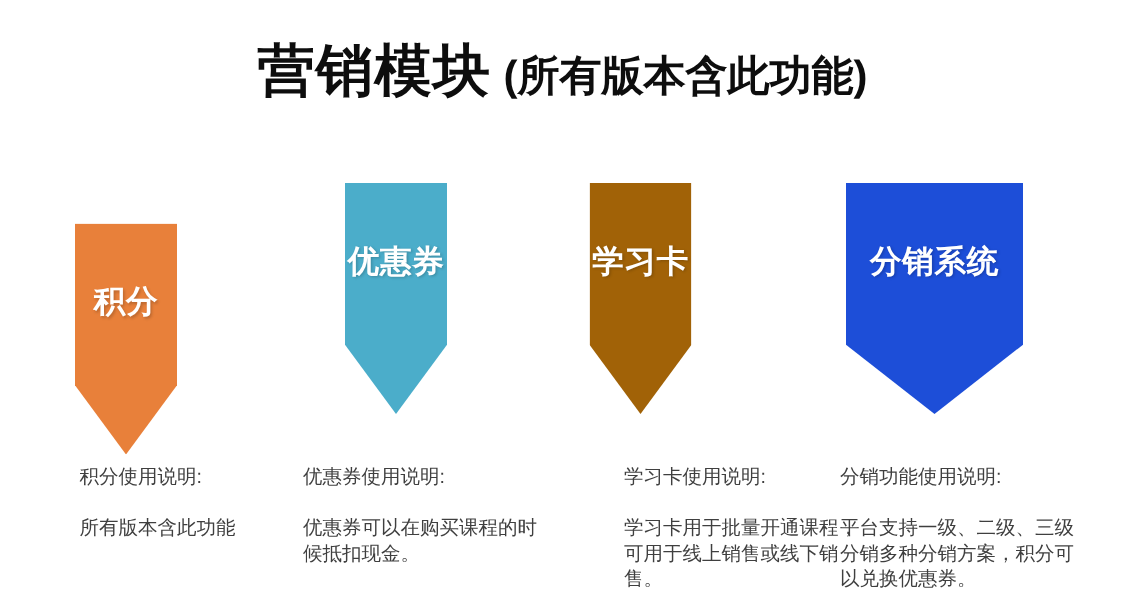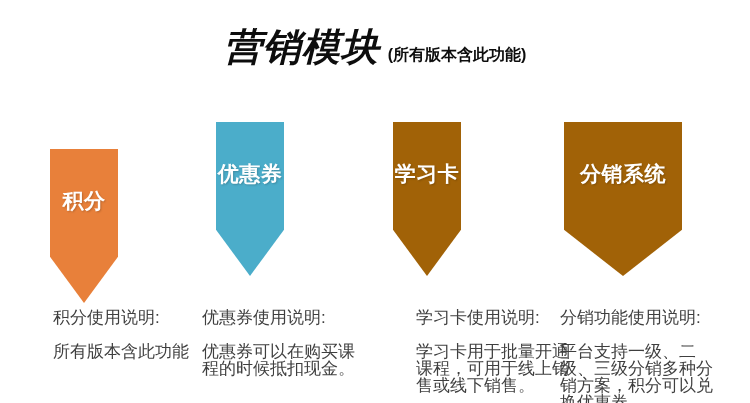--- a/index.html
+++ b/index.html
@@ -24,24 +24,23 @@
     width: 750px;
     text-align: center;
     white-space: nowrap;
   }
   #title-main {
     font-size: 38px;
     font-weight: bold;
     color: #0d0d0d;
     letter-spacing: 1px;
     vertical-align: baseline;
-    font-style: italic;
   }
   #title-sub {
-    font-size: 16px;
+    font-size: 28px;
     font-weight: bold;
     color: #0d0d0d;
     vertical-align: baseline;
     margin-left: 8px;
   }
 
   
   #banner-row {
     position: absolute;
     left: 0;
@@ -54,21 +53,21 @@
     top: 0;
     width: 68px;
     height: 154px;
     -webkit-clip-path: polygon(0 0, 100% 0, 100% 70%, 50% 100%, 0 70%);
     clip-path: polygon(0 0, 100% 0, 100% 70%, 50% 100%, 0 70%);
     display: flex;
     align-items: flex-start;
     justify-content: center;
   }
   .banner-1 { left: 50px;  width: 68px;  background: #e8803a; }
-  .banner-2 { left: 216px; width: 68px;  background: #4badca; justify-content: center; }
+  .banner-2 { left: 230px; width: 68px;  background: #4badca; justify-content: center; }
   .banner-3 { left: 393px; width: 68px;  background: #ec8136; }
   .banner-4 { left: 564px; width: 118px; background: #4badca; }
 
   .banner-label {
     margin-top: 38px;
     font-size: 21px;
     font-weight: bold;
     color: #ffffff;
     white-space: nowrap;
     letter-spacing: 0.5px;
@@ -80,21 +79,21 @@
   #desc-row {
     position: absolute;
     left: 0;
     top: 292px;
     width: 750px;
     height: 100px;
   }
   .desc {
     position: absolute;
     top: 0;
-    font-size: 17px;
+    font-size: 13px;
     line-height: 17px;
     color: #3f3f3f;
     white-space: pre-line;
   }
   .desc-title { display: block; }
   .desc-body  { display: block; }
   .desc-1 { left: 53px;  width: 160px; }
   .desc-2 { left: 202px; width: 160px; }
   .desc-3 { left: 390px; width: 165px; margin-left: 26px; }
   .desc-4 { left: 560px; width: 160px; }
@@ -113,21 +112,21 @@
   </div>
 
   <div class="banner banner-2" style="background: rgb(75, 173, 202);">
     <span class="banner-label">优惠券</span>
   </div>
 
   <div class="banner banner-3" style="background: #a16207;">
     <span class="banner-label">学习卡</span>
   </div>
 
-  <div class="banner banner-4" style="background: #a16207;">
+  <div class="banner banner-4" style="background: #1d4ed8;">
     <span class="banner-label">分销系统</span>
   </div>
 
 </div>
 
 <div id="desc-row">
 
   <div class="desc desc-1">
     <span class="desc-title">积分使用说明:</span>
     <span class="desc-body">所有版本含此功能</span>

